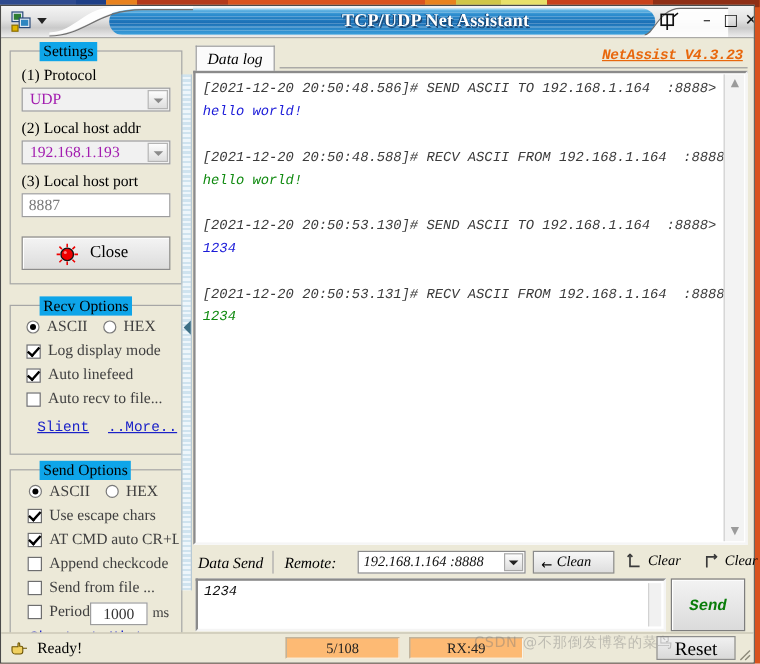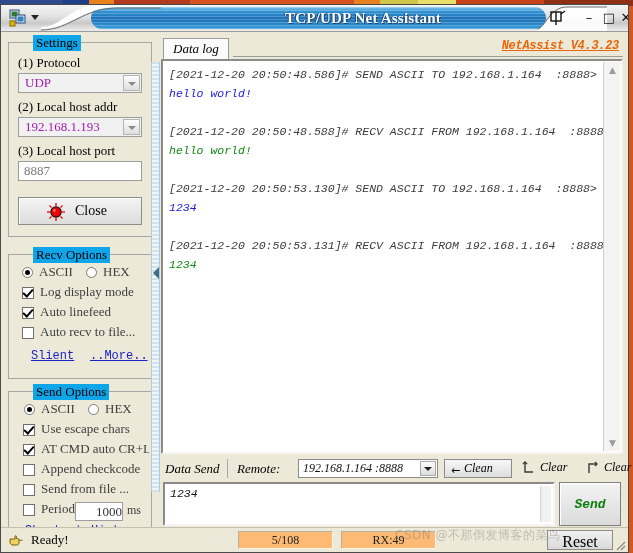--- a/index.html
+++ b/index.html
@@ -71,21 +71,21 @@
   .radio.on:after{content:"";position:absolute;left:2px;top:2px;width:5px;height:5px;
     border-radius:50%;background:#000;}
   .cb{position:absolute;width:12px;height:12px;border:1px solid #6e6e6e;background:#fff;box-sizing:border-box;}
   .cb.on:after{content:"";position:absolute;left:2px;top:-1px;width:4px;height:8px;
     border:solid #000;border-width:0 2px 2px 0;transform:rotate(42deg);}
   .opt-lab{position:absolute;font-size:13px;color:#404040;white-space:nowrap;}
   .lnk{position:absolute;font-family:"Liberation Mono",monospace;font-size:12px;color:#1b22c8;
     text-decoration:underline;white-space:nowrap;}
   .period-box{position:absolute;left:66px;width:48px;height:19px;background:#fff;
     border:1px solid #9d9d9d;box-sizing:border-box;}
-  .period-box .val{position:absolute;left:0;right:0;top:1px;text-align:right;font-size:13px;color:#333;}
+  .period-box .val{position:absolute;left:0;right:0;top:1px;text-align:center;font-size:13px;color:#333;}
 
   
   #splitter{position:absolute;left:150px;top:30px;width:9px;height:430px;
     background:repeating-linear-gradient(0deg,#cfe3ef 0 2px,#eef6fb 2px 4px);
     border-left:1px solid #b7c9d4;border-right:1px solid #b7c9d4;box-sizing:border-box;}
   #splitter-arrow{position:absolute;left:1px;top:205px;width:0;height:0;
     border-top:6px solid transparent;border-bottom:6px solid transparent;border-right:6px solid #3d6f85;}
 
   
   #right-panel{position:absolute;left:160px;top:4px;width:462px;height:487px;font-style:italic;}

